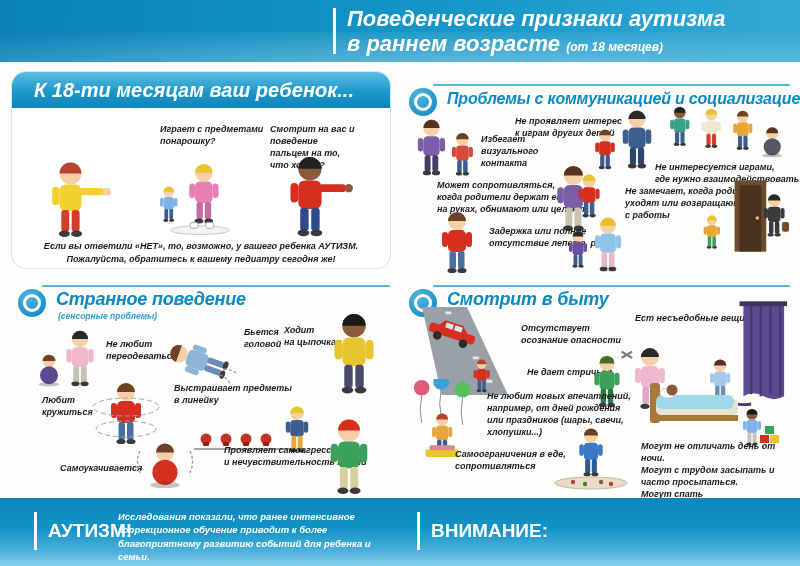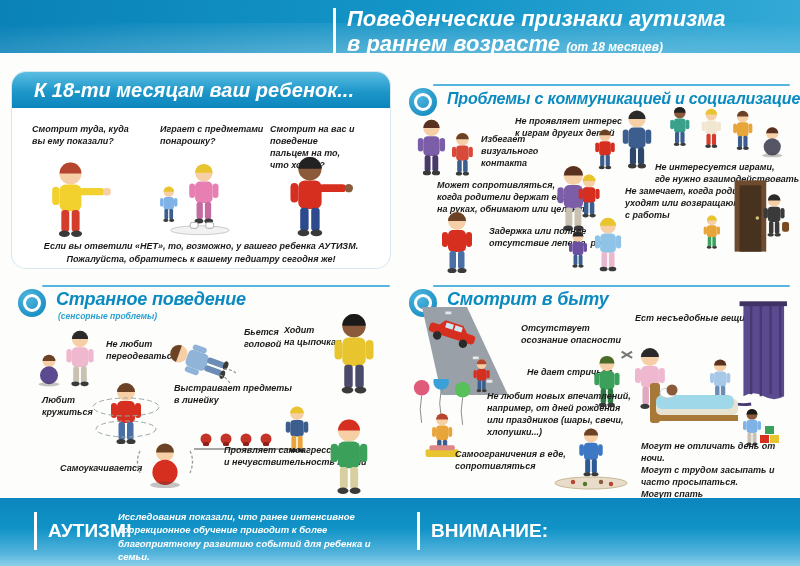--- a/index.html
+++ b/index.html
@@ -1,19 +1,19 @@
 <!DOCTYPE html>
 <html lang="ru"><head>
 <meta charset="utf-8">
 <style>
   html,body{margin:0;padding:0;background:#9a9a9a;}
   .poster{position:relative;width:800px;height:566px;background:#fdfdfb;overflow:hidden;
           font-family:"Liberation Sans",sans-serif;}
   
-  .top-band{position:absolute;left:0;top:0;width:800px;height:53px;
+  .top-band{position:absolute;left:0;top:0;width:800px;height:62px;
     background:linear-gradient(95deg,#0a82b8 0%,#1496c8 55%,#33a9d6 100%);}
   .top-band::after{content:'';position:absolute;left:0;bottom:0;width:100%;height:30px;
     background:radial-gradient(140% 260% at 55% 135%,rgba(255,255,255,.38),rgba(255,255,255,0) 62%);}
   .band-divider{position:absolute;left:333px;top:8px;width:3px;height:46px;background:#fff;}
   .band-title{position:absolute;left:347px;top:6px;color:#fff;font-weight:bold;font-style:italic;
     font-size:22px;line-height:1.15;white-space:nowrap;}
   .band-suffix{font-size:12px;}
   
   .panel1{position:absolute;left:12px;top:72px;width:378px;height:196px;background:#fff;
     border-radius:14px;box-shadow:0 0 0 1px rgba(130,185,215,.30);}
@@ -102,22 +102,20 @@
       <div>Поведенческие признаки аутизма</div>
       <div>
         <span>в раннем возрасте</span>
         <span class="band-suffix">(от 18 месяцев)</span>
       </div>
     </div>
   </div>
 
   <div class="panel1">
     <div class="panel1-header">К 18-ти месяцам ваш ребенок...</div>
-    <div class="q" style="left:20px;top:52px;width:118px">Смотрит туда, куда
-вы ему показали?</div>
     <div class="q" style="left:148px;top:52px;width:112px">Играет с предметами
 понарошку?</div>
     <div class="q" style="left:258px;top:52px;width:118px">Смотрит на вас и поведение
 пальцем на то,
 что хочет?</div>
 
     <svg class="fig" style="left:28px;top:88px" width="78" height="78" viewBox="0 0 54 64">
       <use href="#s-kid-point" style="--hair:#b5452e;--shirt:#f2d12e;--pants:#d43c2c"></use>
     </svg>
     <svg class="fig" style="left:140px;top:88px" width="92" height="78" viewBox="0 0 92 80">

